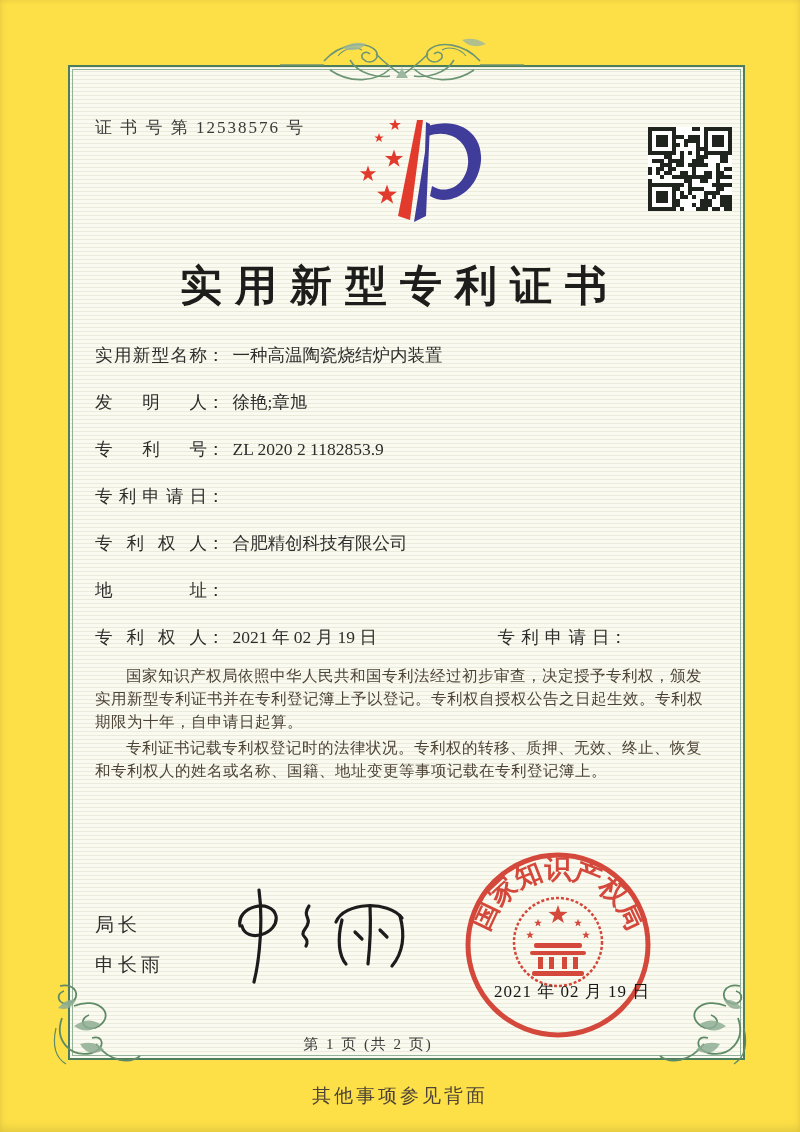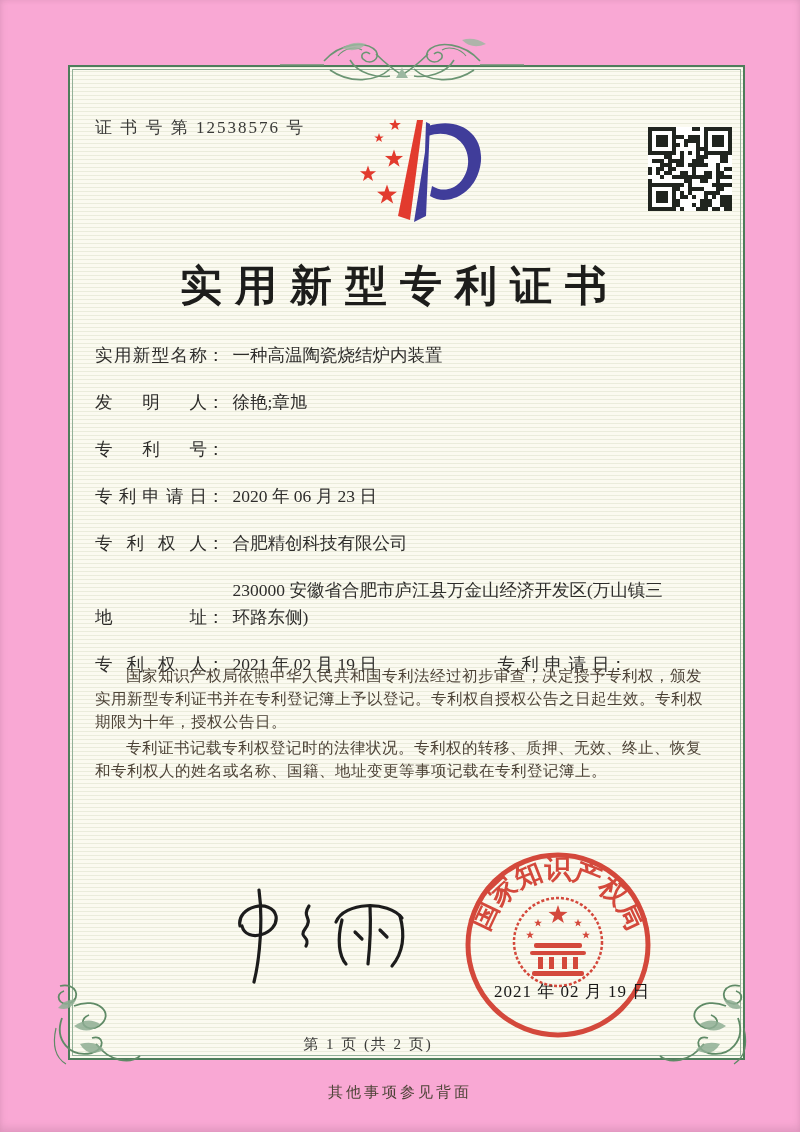--- a/index.html
+++ b/index.html
@@ -4,21 +4,21 @@
 <style>
   html,body{margin:0;padding:0;}
   body{
     width:800px;height:1132px;
     background:#f2f1ec;
     font-family:"Liberation Serif","DejaVu Serif",serif;
     position:relative;overflow:hidden;
   }
   .page{
     position:absolute;left:0;top:0;width:800px;height:1132px;
-    background:#f9a8d4;
+    background:#fde047;
     box-shadow:inset 0 -4px 8px rgba(0,0,0,.10), inset 0 2px 4px rgba(0,0,0,.04);
   }
   
   .frame{
     position:absolute;left:68px;top:65px;width:677px;height:995px;
     border:2px solid #4e7d5b;
     background-color:#fbfaf0;
     background-image:repeating-linear-gradient(180deg,
       rgba(168,180,137,.20) 0px, rgba(168,180,137,.20) 1px,
       transparent 1px, transparent 4px);
@@ -66,21 +66,21 @@
   .seal-date{
     position:absolute;left:494px;top:980px;z-index:6;
     font-size:17px;color:#171717;letter-spacing:1px;
   }
   .page-footer{
     position:absolute;left:0;top:1035px;width:736px;text-align:center;z-index:4;
     font-size:15px;color:#3a3a38;letter-spacing:2px;
   }
   .back-note{
     position:absolute;left:0;top:1083px;width:800px;text-align:center;z-index:4;
-    font-size:15px;color:#4d4337;letter-spacing:3px;
+    font-size:19px;color:#4d4337;letter-spacing:3px;
   }
 </style>
 </head>
 <body>
 
 <div class="page">
 
   <div class="frame">
     <div class="frame-inner"></div>
   </div>
@@ -622,50 +622,53 @@
         <span class="f-value">一种高温陶瓷烧结炉内装置</span>
     </div>
     <div class="f-row">
       <span class="f-label">发明人</span>
         <span class="f-colon">：</span>
         <span class="f-value">徐艳;章旭</span>
     </div>
     <div class="f-row">
       <span class="f-label">专利号</span>
         <span class="f-colon">：</span>
+        <span class="f-value">ZL 2020 2 1182853.9</span>
     </div>
     <div class="f-row">
       <span class="f-label">专利申请日</span>
         <span class="f-colon">：</span>
-        <span class="f-value">2020 年 06 月 23 日</span>
     </div>
     <div class="f-row">
       <span class="f-label">专利权人</span>
         <span class="f-colon">：</span>
         <span class="f-value">合肥精创科技有限公司</span>
     </div>
     <div class="f-row">
       <span class="f-label">地址</span>
         <span class="f-colon">：</span>
-        <span class="f-value" style="max-width:462px;">230000 安徽省合肥市庐江县万金山经济开发区(万山镇三环路东侧)</span>
     </div>
     <div class="grant-row">
       <span class="f-label">专利权人</span>
         <span class="f-colon">：</span>
         <span class="v1">2021 年 02 月 19 日</span>
         <span class="lbl2">专利申请日</span>
         <span class="f-colon">：</span>
     </div>
   </div>
 
   <div class="paras">
-    <p>国家知识产权局依照中华人民共和国专利法经过初步审查，决定授予专利权，颁发实用新型专利证书并在专利登记簿上予以登记。专利权自授权公告之日起生效。专利权期限为十年，授权公告日。</p>
+    <p>国家知识产权局依照中华人民共和国专利法经过初步审查，决定授予专利权，颁发实用新型专利证书并在专利登记簿上予以登记。专利权自授权公告之日起生效。专利权期限为十年，自申请日起算。</p>
     <p>专利证书记载专利权登记时的法律状况。专利权的转移、质押、无效、终止、恢复和专利权人的姓名或名称、国籍、地址变更等事项记载在专利登记簿上。</p>
   </div>
 
+  <div class="signer">
+    <div>局长</div>
+    <div>申长雨</div>
+  </div>
 
   <div class="signature">
     <svg width="205" height="108" viewBox="0 0 205 108">
       <g stroke="#1c1c1c" stroke-width="3.2" fill="none" stroke-linecap="round">
         <path d="M28,46 C24,26 60,18 64,36 C67,54 34,64 30,46"></path>
         <path d="M47,10 C51,38 48,78 42,102"></path>
         <path d="M97,26 C89,38 102,37 93,49 C86,58 99,56 94,66"></path>
         <path d="M124,42 C132,22 176,20 190,38"></path>
         <path d="M130,40 C125,60 127,76 134,84"></path>
         <path d="M188,36 C194,58 190,74 180,86"></path>

